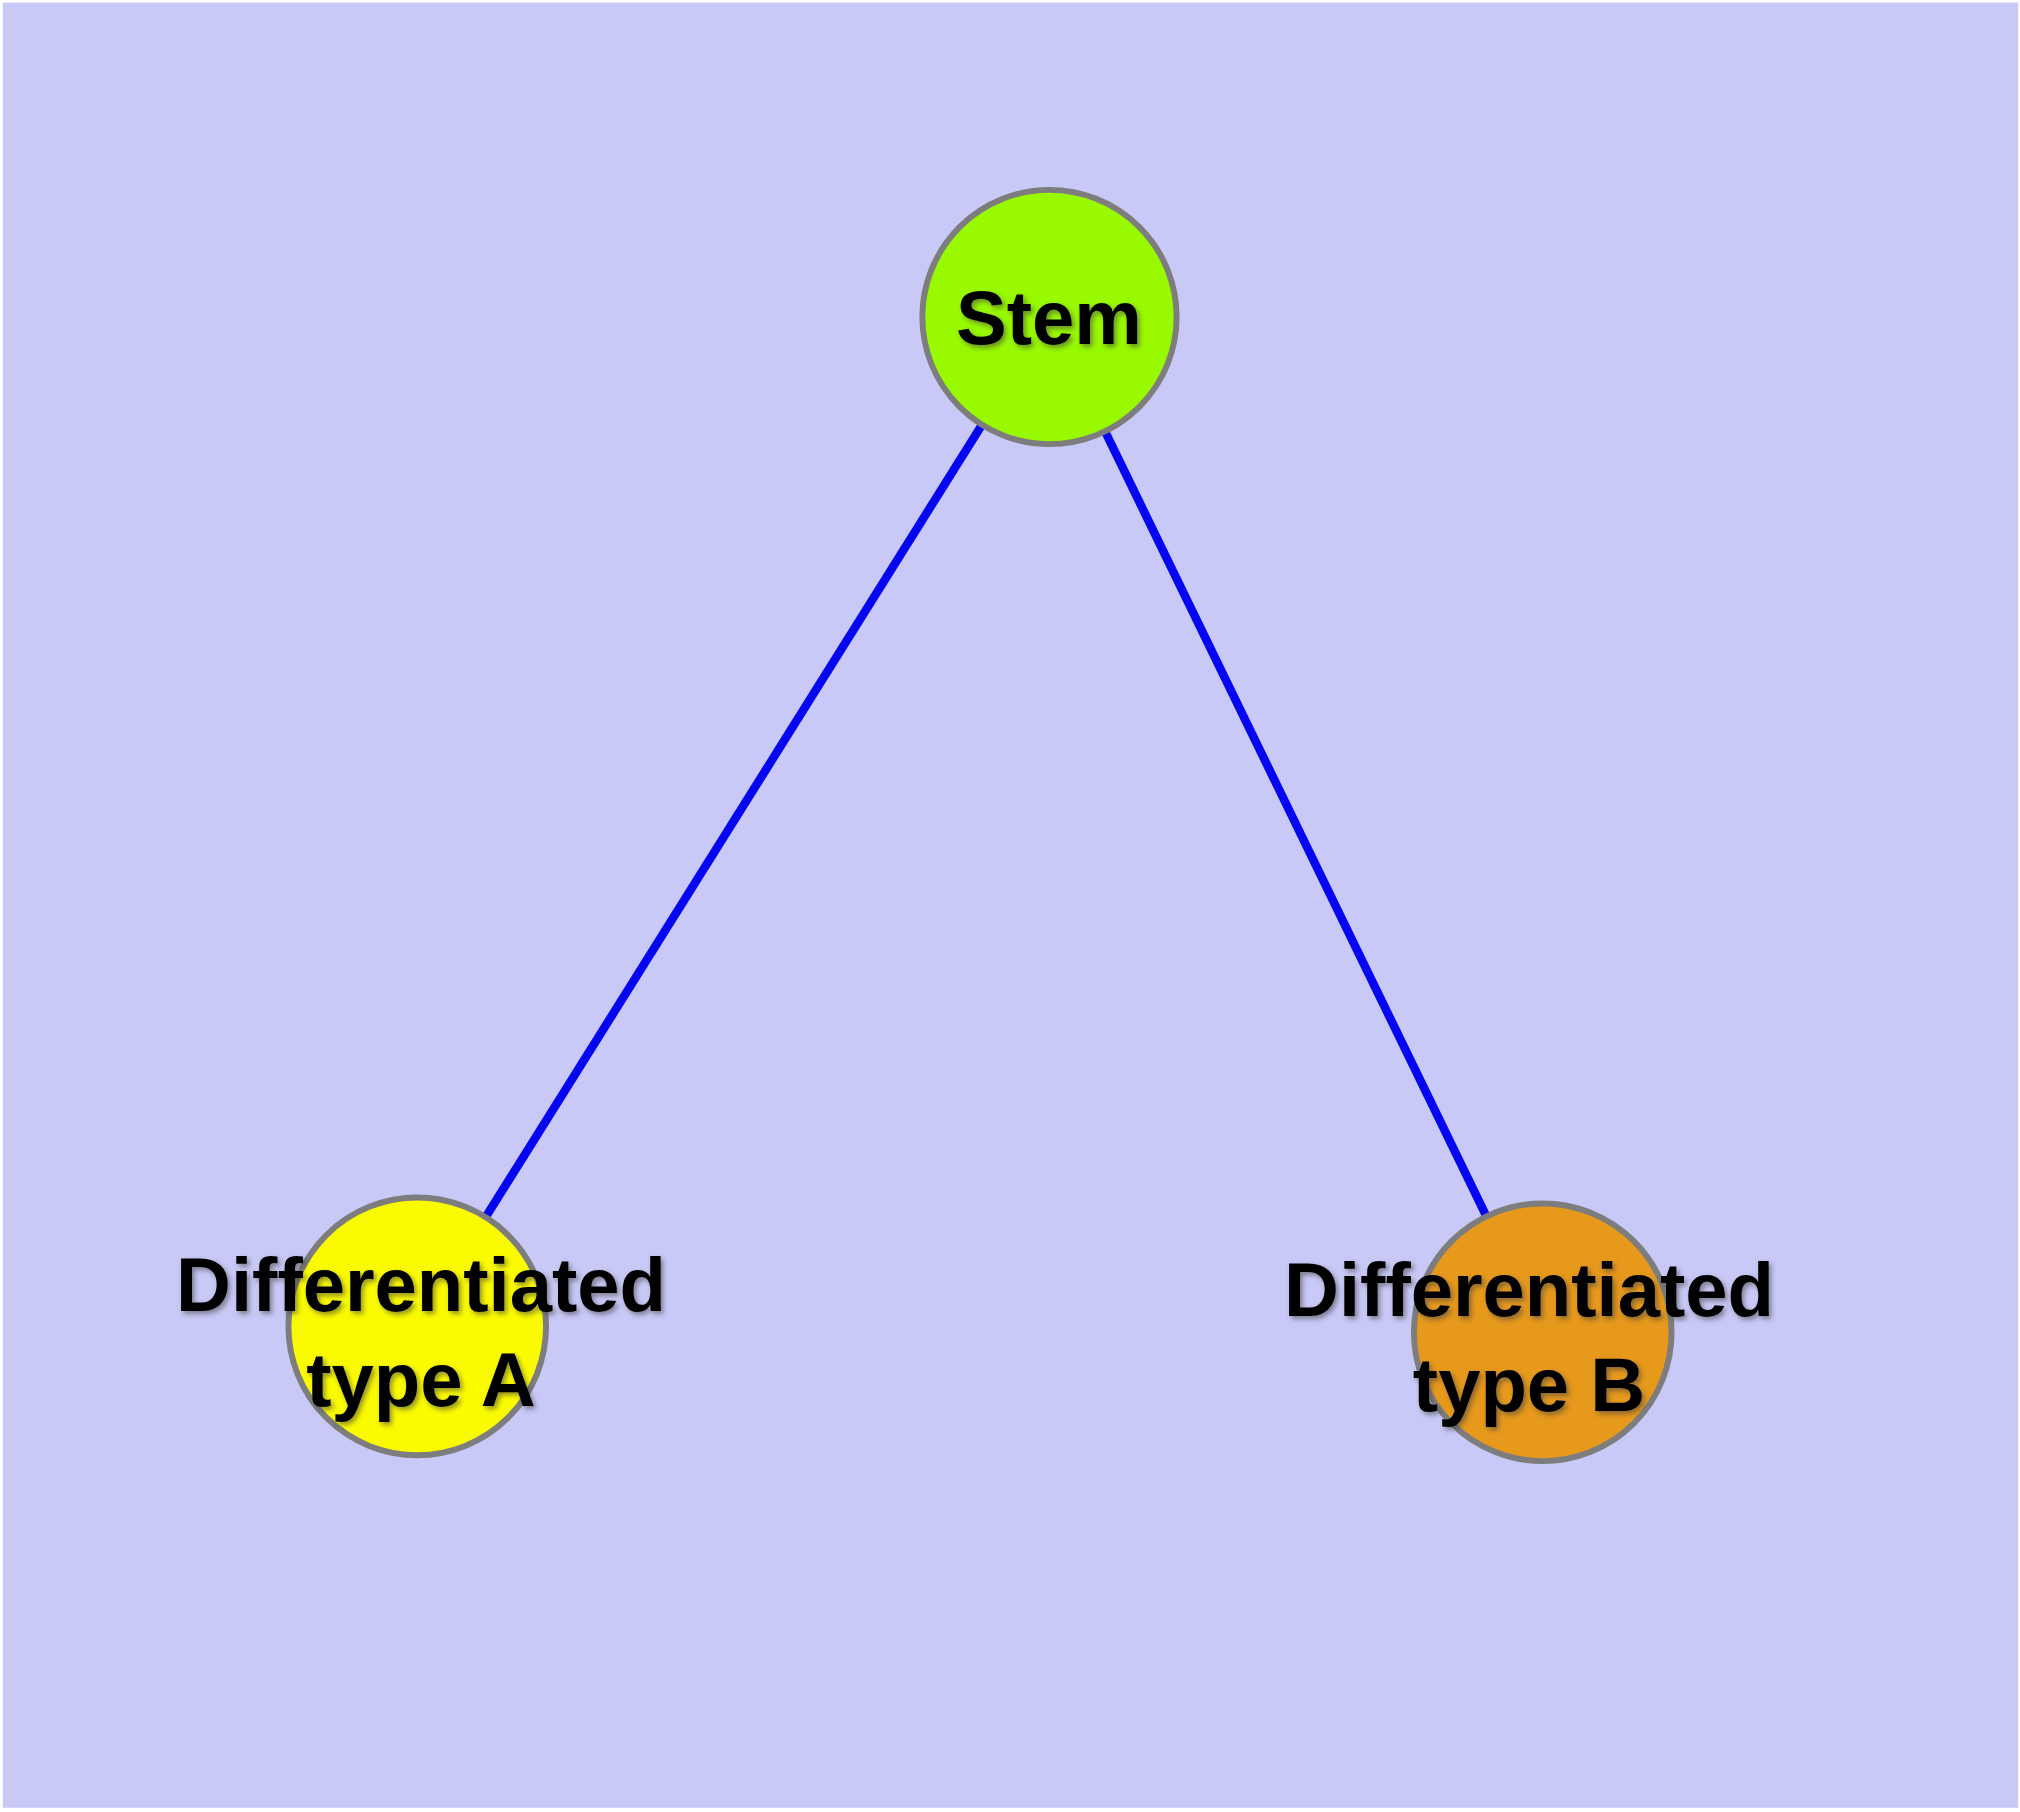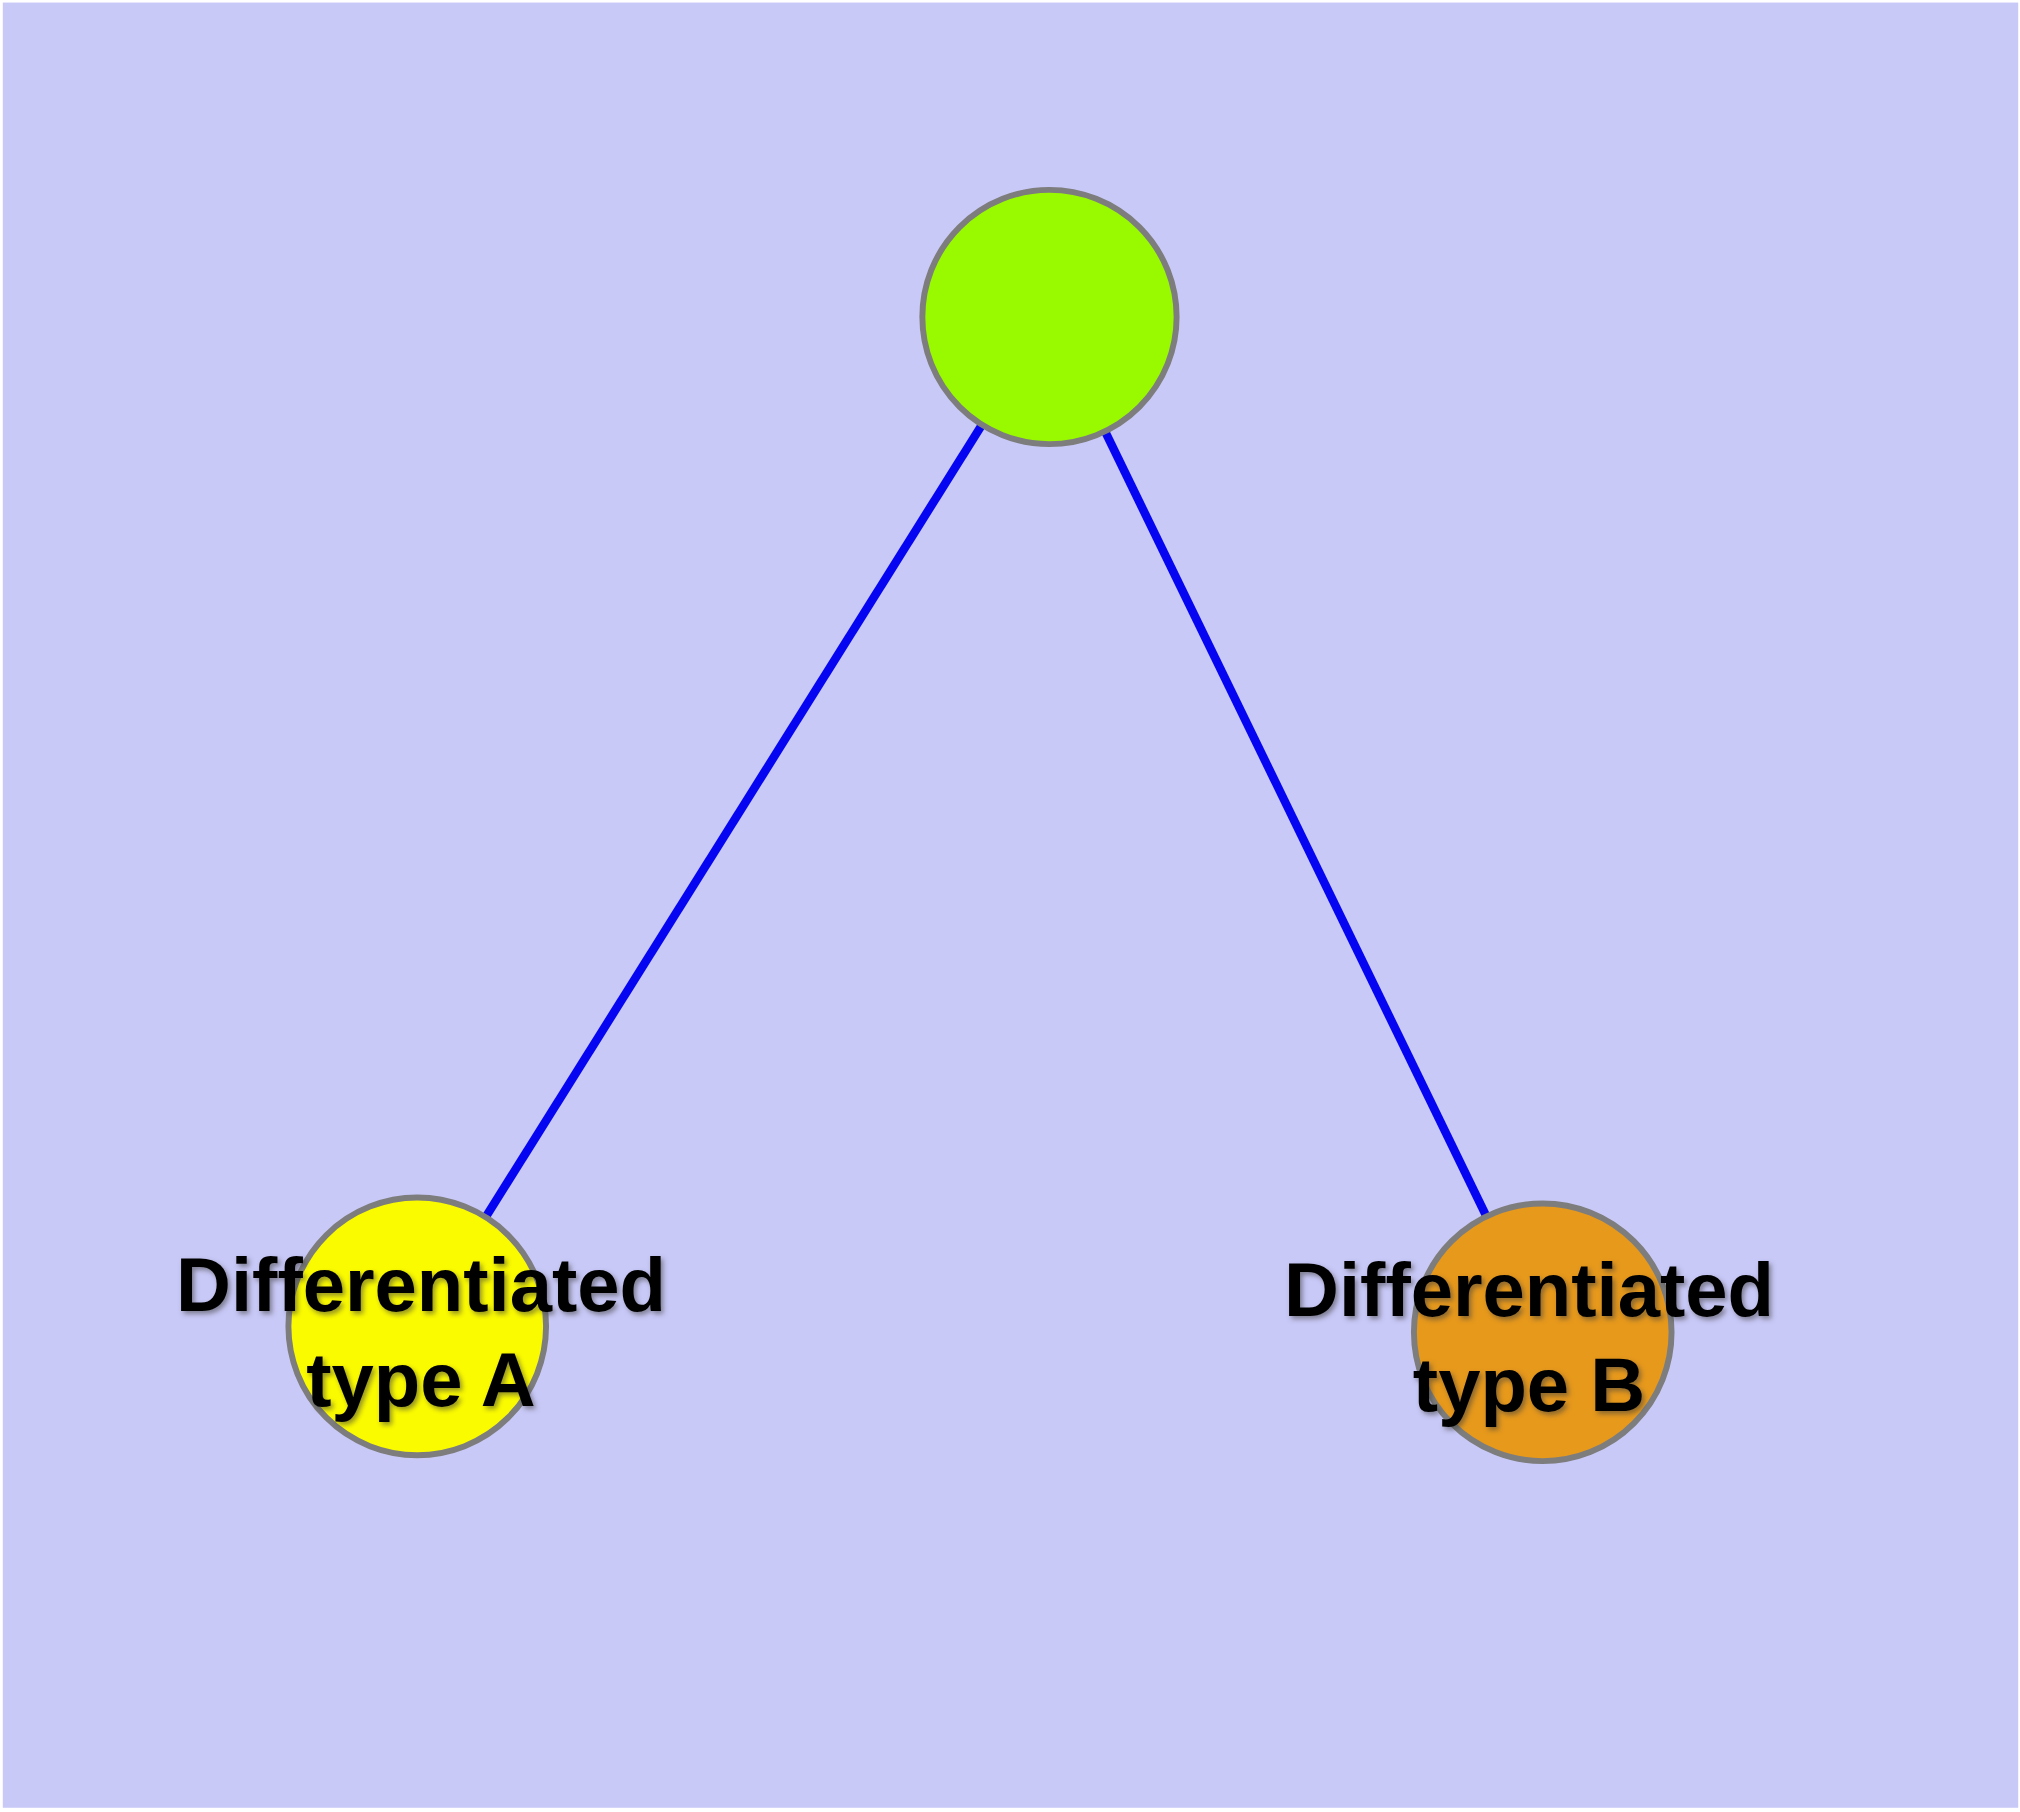--- a/index.html
+++ b/index.html
@@ -57,20 +57,21 @@
 
     <line class="edge" x1="1238" y1="374" x2="1820" y2="1572" stroke="#0505F2"></line>
 
     <circle class="node" cx="1238" cy="374" r="150" fill="#99FA00" stroke="#7D7D7D"></circle>
 
     <circle class="node" cx="492" cy="1565" r="152" fill="#FBFB00" stroke="#7D7D7D"></circle>
 
     <circle class="node" cx="1820" cy="1572" r="152" fill="#E7991C" stroke="#7D7D7D"></circle>
   </svg>
 
+  <div class="node-label" style="left: 1049px; top: 317px;">Stem</div>
 
   <div class="node-label" style="left: 421px; top: 1332px;">Differentiated
 type A</div>
 
   <div class="node-label" style="left: 1529px; top: 1337px;">Differentiated
 type B</div>
 
 </div>
 
 

